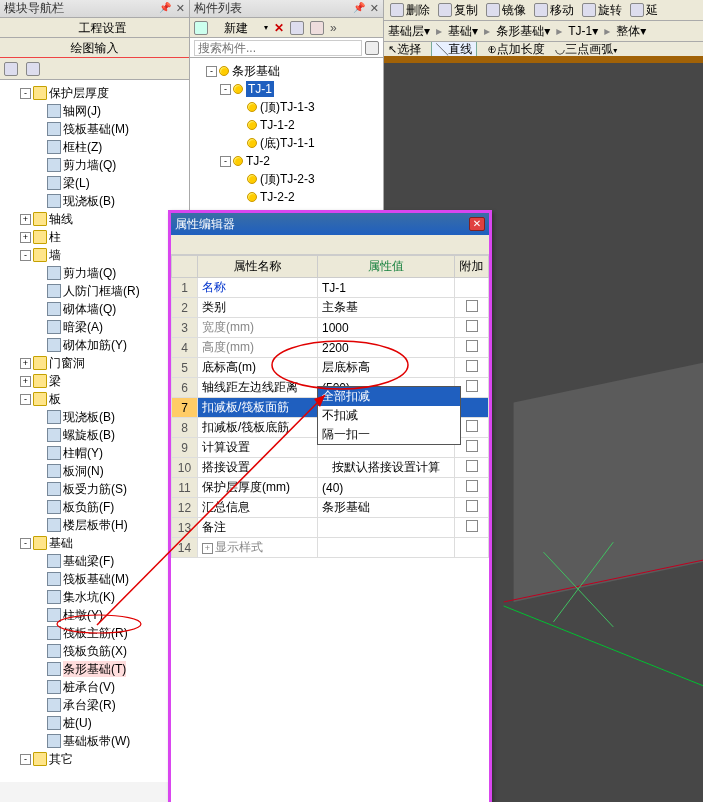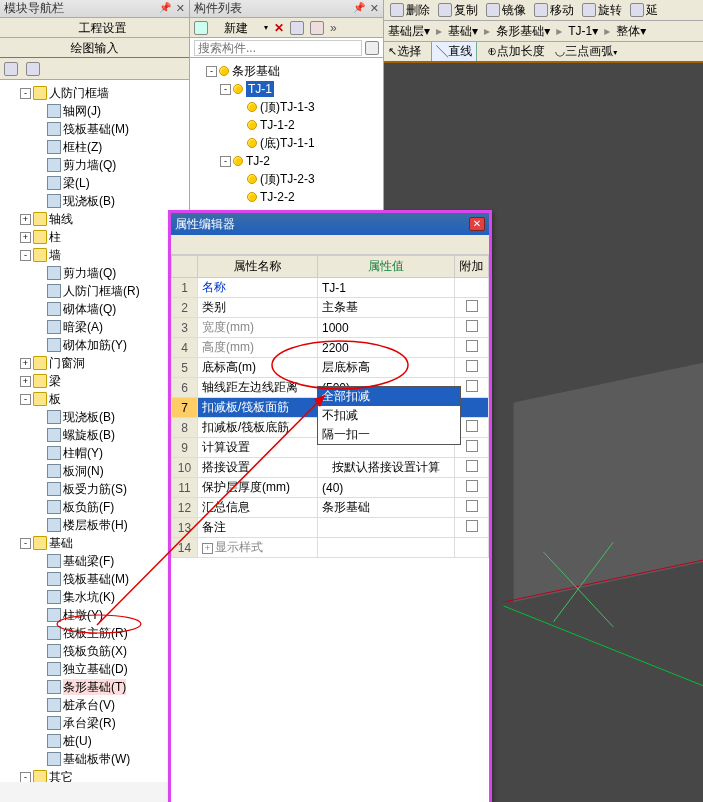--- a/index.html
+++ b/index.html
@@ -34,21 +34,21 @@
 .list-panel .search input { flex:1; border:1px solid #ccc; height:16px; padding:0 3px; font-size:12px; color:#888;}
 .list-panel .tree { background:#fff; height:auto;}
 .list-panel .tree .sel { background:#1f5fbf; color:#fff; padding:0 2px;}
 .dot { width:10px; height:10px; border-radius:50%; background:#ffcc00; border:1px solid #cc9900; display:inline-block; margin-right:3px; box-shadow: inset 1px 1px 1px #fff066;}
 
 
 .viewport { position:absolute; left:384px; top:0; right:0; bottom:0; background:#4a4a4a;}
 .vp-toolbar { height:21px; background:#ece9d8; border-bottom:1px solid #aaa; display:flex; align-items:center; padding:0 4px; gap:4px; overflow:hidden;}
 .vp-toolbar .tb { display:flex; align-items:center; gap:2px; cursor:pointer; padding:0 2px;}
 .vp-row2 { height:21px; background:#ece9d8; border-bottom:1px solid #aaa; display:flex; align-items:center; padding:0 4px; gap:6px; overflow:hidden;}
-.vp-row3 { height:21px; background:#ece9d8; border-bottom:2px solid #a16207; display:flex; align-items:center; padding:0 4px; gap:10px; overflow:hidden;}
+.vp-row3 { height:21px; background:#ece9d8; border-bottom:7px solid #a16207; display:flex; align-items:center; padding:0 4px; gap:10px; overflow:hidden;}
 .vp-canvas { position:absolute; left:0; top:63px; right:0; bottom:0; background:#474747;}
 .vp-canvas svg { width:100%; height:100%;}
 
 
 .dialog { position:absolute; left:168px; top:210px; width:324px; height:708px; background:#ece9d8; border:3px solid #d946ef; box-shadow:2px 2px 4px rgba(0,0,0,0.3);}
 .dlg-title { height:22px; background:linear-gradient(#3a6ea5,#1f5fbf); color:#fff; display:flex; align-items:center; padding:0 4px; justify-content:space-between;}
 .dlg-title .x { width:16px; height:14px; background:#e04040; color:#fff; text-align:center; line-height:12px; border:1px solid #802020; cursor:pointer; font-size:10px; border-radius:2px;}
 .prop-toolbar { height:20px; background:#ece9d8; border-bottom:1px solid #ccc;}
 .prop-table { background:#fff; border-collapse:collapse; width:100%;}
 .prop-table th { background:#ece9d8; border:1px solid #ccc; height:22px; font-weight:normal; }
@@ -87,21 +87,21 @@
   <div class="tool2">绘图输入</div>
   <div class="nav-icons">
     <span class="icon12"></span>
     <span class="icon12"></span>
   </div>
   <div class="tree" id="nav-tree">
       <ul>
         <li>
           <span class="toggle">-</span>
           <span class="ticon folder"></span>
-          <span class="lbl">人防门框墙</span>
+          <span class="lbl">保护层厚度</span>
         </li>
         <li style="padding: 0px;">
           <ul>
             <li>
               <span class="toggle empty"></span>
               <span class="ticon generic"></span>
               <span class="lbl">轴网(J)</span>
             </li>
             <li>
               <span class="toggle empty"></span>
@@ -257,25 +257,20 @@
             </li>
             <li>
               <span class="toggle empty"></span>
               <span class="ticon generic"></span>
               <span class="lbl">筏板主筋(R)</span>
             </li>
             <li>
               <span class="toggle empty"></span>
               <span class="ticon generic"></span>
               <span class="lbl">筏板负筋(X)</span>
-            </li>
-            <li>
-              <span class="toggle empty"></span>
-              <span class="ticon generic"></span>
-              <span class="lbl">独立基础(D)</span>
             </li>
             <li>
               <span class="toggle empty"></span>
               <span class="ticon generic"></span>
               <span class="lbl hl">条形基础(T)</span>
             </li>
             <li>
               <span class="toggle empty"></span>
               <span class="ticon generic"></span>
               <span class="lbl">桩承台(V)</span>

